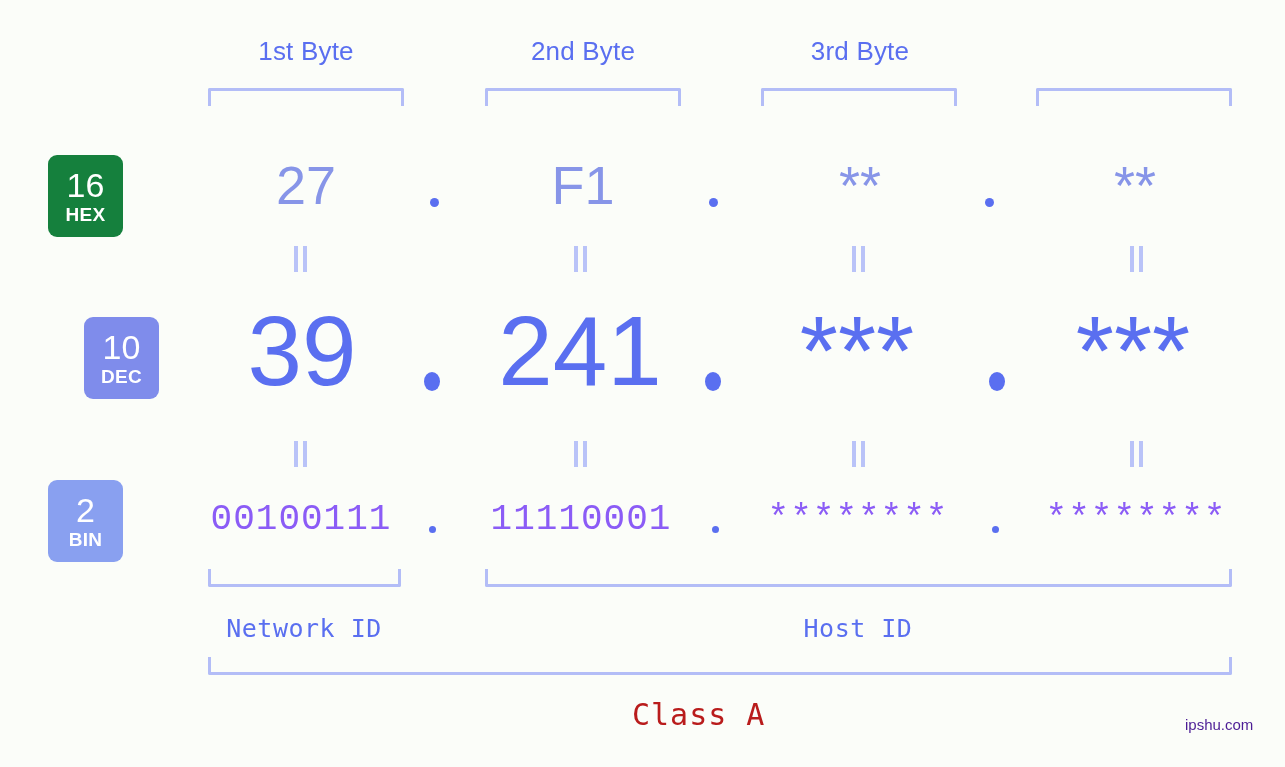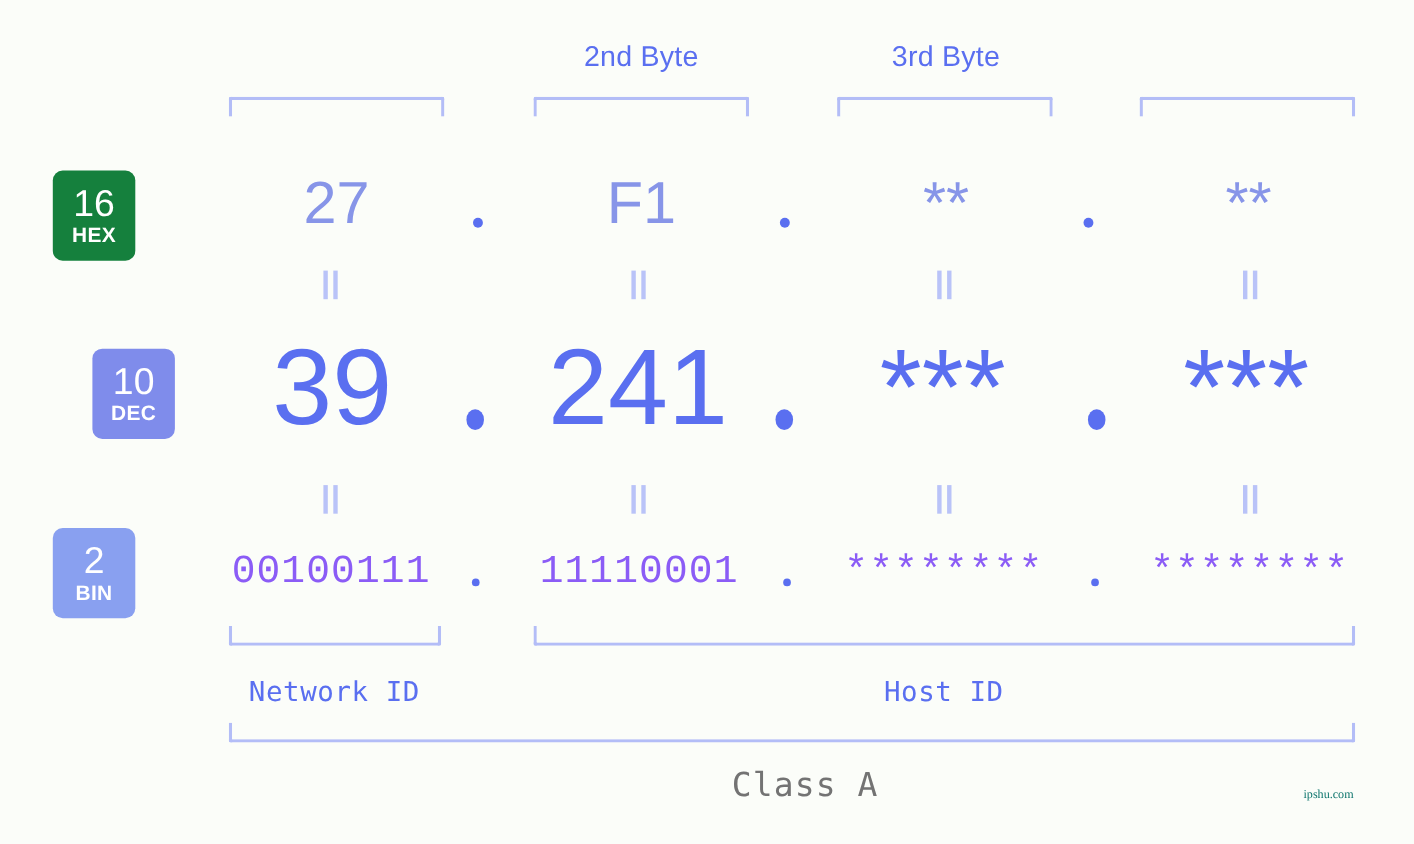--- a/index.html
+++ b/index.html
@@ -104,40 +104,42 @@
     position:absolute;
     color:#5a6ff0;
     font-size:25px;
     font-family:"DejaVu Sans Mono", monospace;
     text-align:center;
     white-space:nowrap;
     letter-spacing:.5px;
   }
   .classlabel{
     position:absolute;
-    color:#737373;
+    color:#b91c1c;
     font-size:30px;
     font-family:"DejaVu Sans Mono", monospace;
-    text-align:center;
     white-space:nowrap;
     letter-spacing:1px;
   }
   .watermark{
     position:absolute;
-    color:#0f766e;
-    font-size:11px;
-    font-family:Liberation Serif, serif;
+    color:#4c1d95;
+    font-size:15px;
+    font-family:Liberation Sans, sans-serif;
     white-space:nowrap;
   }
 </style>
 </head>
 <body style="background: rgb(251, 253, 249);">
 
 <div class="stage">
 
+  <div class="byte-head" style="left:206px;top:36px;width:200px;">
+    <span>1st Byte</span>
+  </div>
   <div class="byte-head" style="left:483px;top:36px;width:200px;">
     <span>2nd Byte</span>
   </div>
   <div class="byte-head" style="left:760px;top:36px;width:200px;">
     <span>3rd Byte</span>
   </div>
 
   <div class="bracket down" style="left:208px;top:88px;width:196px;"></div>
   <div class="bracket down" style="left:485px;top:88px;width:196px;"></div>
   <div class="bracket down" style="left:761px;top:88px;width:196px;"></div>

